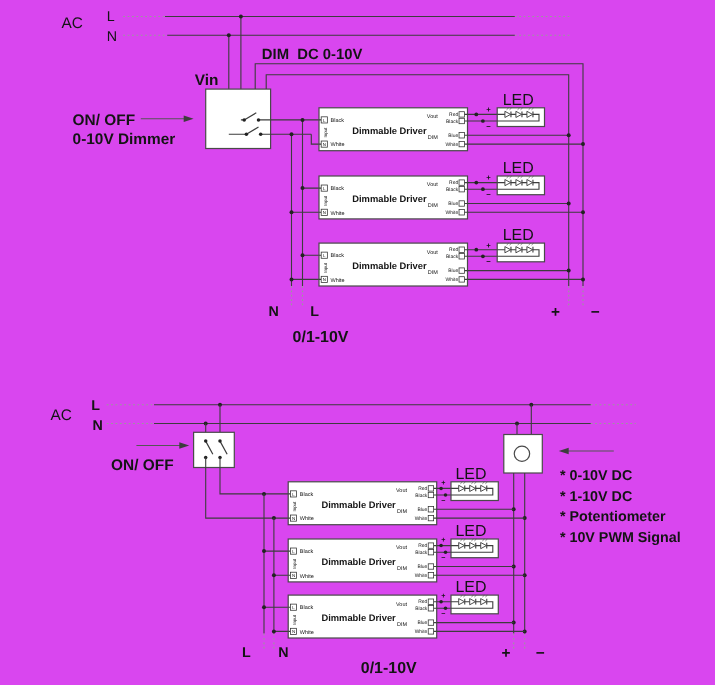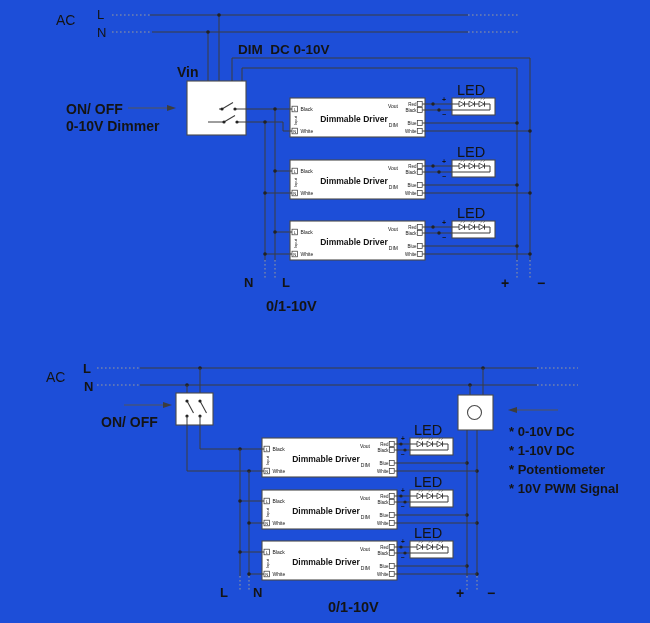--- a/index.html
+++ b/index.html
@@ -1,16 +1,16 @@
 <!DOCTYPE html>
 <html><head>
 <meta charset="utf-8">
 <style>
   html,body{margin:0;padding:0;background:#ffffff;}
-  .page{width:650px;height:623px;background:#1d4ed8;position:relative;overflow:hidden;}
+  .page{width:650px;height:623px;background:#d946ef;position:relative;overflow:hidden;}
   svg{font-family:"Liberation Sans",sans-serif;}
   text{fill:#141414;font-family:"Liberation Sans",sans-serif;}
   .b{font-weight:bold;}
   .wire{stroke:#3d3d3d;stroke-width:1;fill:none;}
   .wire2{stroke:#3d3d3d;stroke-width:1.1;fill:none;}
   .dotted{stroke:#9a9a9a;stroke-width:1;fill:none;stroke-dasharray:1.6 2.4;}
   .box{fill:#ffffff;stroke:#4a4a4a;stroke-width:1.1;}
   .term{fill:#ffffff;stroke:#333333;stroke-width:0.7;}
   .dot{fill:#222222;}
   .diode{fill:#ffffff;stroke:#333333;stroke-width:0.8;}

